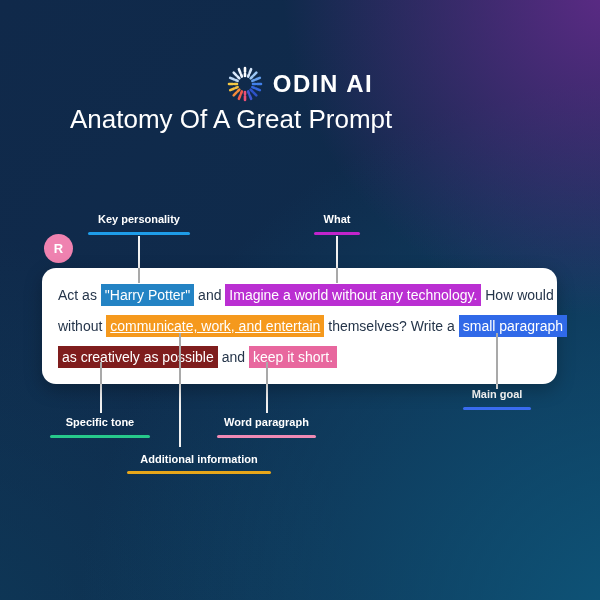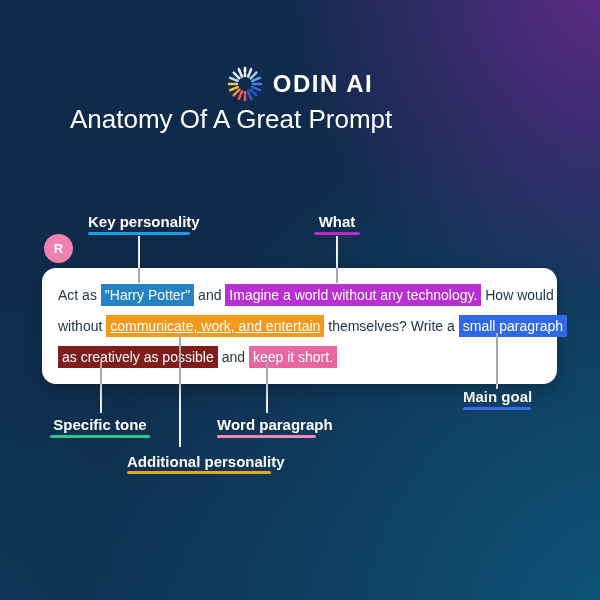--- a/index.html
+++ b/index.html
@@ -23,21 +23,21 @@
     color:#ffffff;font-size:24px;font-weight:bold;letter-spacing:1.5px;
   }
   
   .title{
     position:absolute;top:96px;left:70px;width:460px;
     text-align:left;color:#ffffff;
     font-size:26px;line-height:46px;font-weight:normal;
   }
   
   .anno-label{
-    position:absolute;color:#ffffff;font-size:15px;font-weight:bold;
+    position:absolute;color:#ffffff;font-size:11px;font-weight:bold;
     text-align:center;white-space:nowrap;
   }
   .underline{
     position:absolute;height:3px;border-radius:2px;
   }
   
   .conn{position:absolute;width:2px;}
   .conn.out{background:#f2f2f2;z-index:1;}
   .conn.in{background:#a9a9a9;z-index:3;}
   
@@ -131,16 +131,16 @@
 
   <div class="anno-label" style="left:463px;top:388px;width:68px;">Main goal</div>
   <div class="underline" style="left: 463px; top: 407px; width: 68px; background-color: rgb(58, 108, 240);"></div>
 
   <div class="anno-label" style="left:50px;top:416px;width:100px;">Specific tone</div>
   <div class="underline" style="left: 50px; top: 435px; width: 100px; background-color: rgb(39, 201, 139);"></div>
 
   <div class="anno-label" style="left:217px;top:416px;width:99px;">Word paragraph</div>
   <div class="underline" style="left: 217px; top: 435px; width: 99px; background-color: rgb(240, 138, 180);"></div>
 
-  <div class="anno-label" style="left:127px;top:453px;width:144px;">Additional personality</div>
+  <div class="anno-label" style="left:127px;top:453px;width:144px;">Additional information</div>
   <div class="underline" style="left: 127px; top: 471px; width: 144px; background-color: rgb(231, 166, 26);"></div>
 
 </div>
 
 </body></html>

